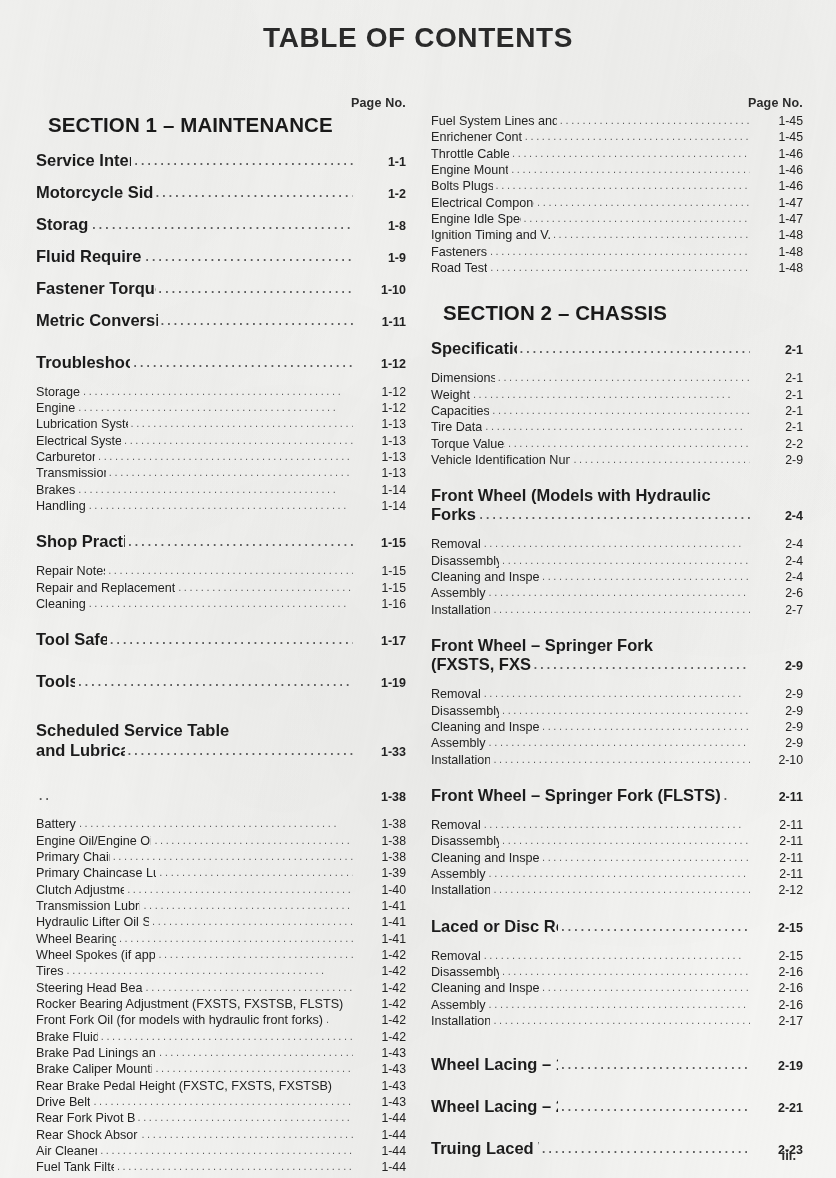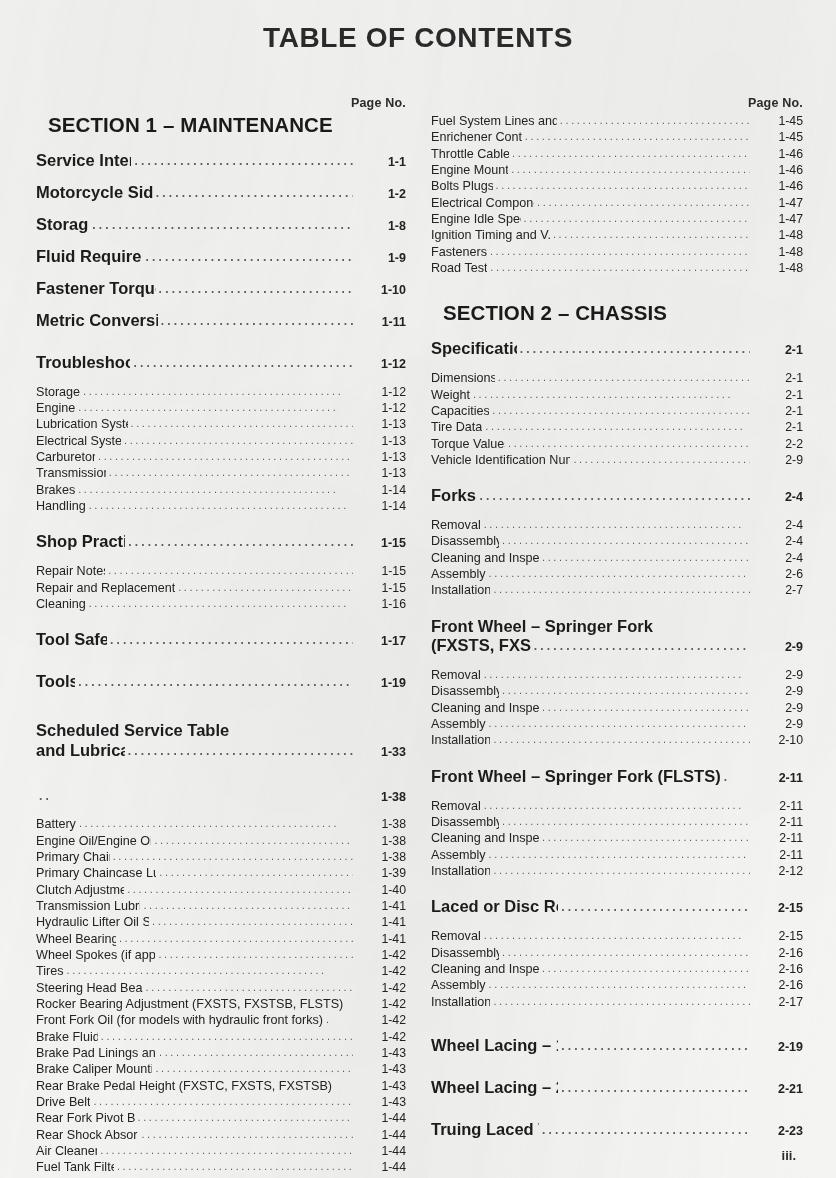--- a/index.html
+++ b/index.html
@@ -522,20 +522,21 @@
       <div class="entry sub">
         <span class="etext">Vehicle Identification Number (V.I.N.)</span>
         <span class="leader">..............................................</span>
         <span class="pg">2-9</span>
       </div>
     </div>
 
     <div class="spacer-md"></div>
 
     <div class="major-block">
+      <div class="firstline">Front Wheel (Models with Hydraulic</div>
       <div class="entry major">
         <span class="etext">Forks)</span>
         <span class="leader">..............................................</span>
         <span class="pg">2-4</span>
       </div>
     </div>
 
     <div class="group after-major">
       <div class="entry sub">
         <span class="etext">Removal</span>

